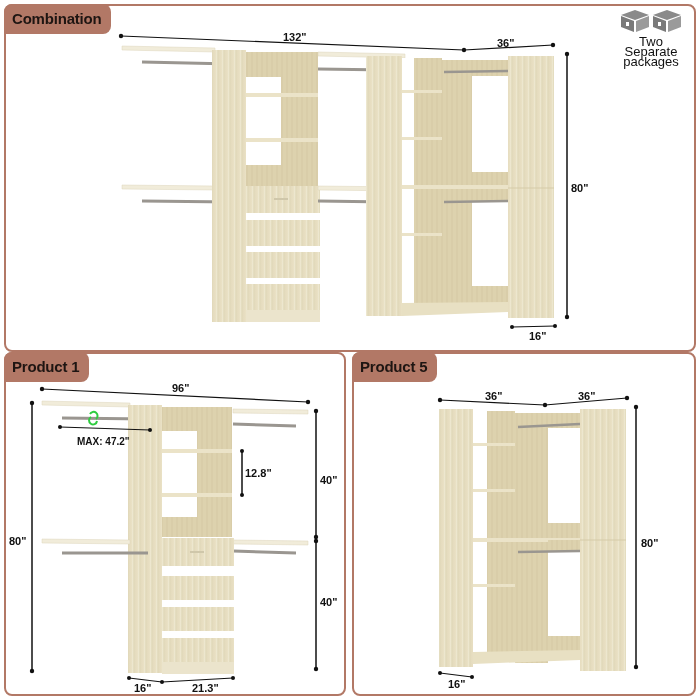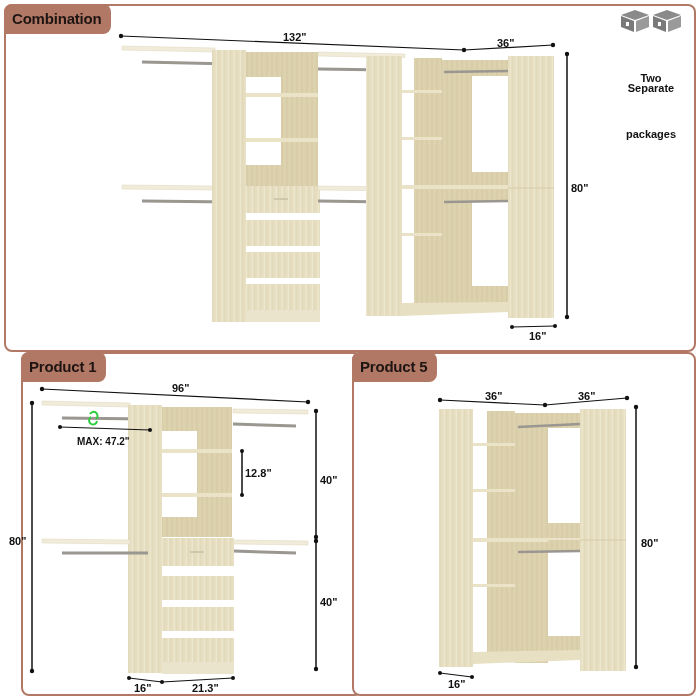--- a/index.html
+++ b/index.html
@@ -2,29 +2,29 @@
 <html><head>
 <meta charset="utf-8">
 <style>
   * { box-sizing: border-box; margin: 0; padding: 0; }
   body { width: 700px; height: 700px; background: #ffffff; position: relative; overflow: hidden; font-family: "Liberation Sans", "DejaVu Sans", sans-serif; }
   .panel { position: absolute; border: 2px solid #b27866; border-radius: 8px; background: #fff; }
   .panel-tag { position: absolute; left: -2px; top: -2px; background: #b27866; color: #1e1512; font-weight: bold; font-size: 15px; padding: 6px 10px 7px 8px; border-radius: 8px 8px 8px 0; letter-spacing: -0.2px; }
   .svgwrap { position: absolute; left: 0; top: 0; width: 700px; height: 700px; pointer-events: none; }
   .dim { position: absolute; font-size: 11px; font-weight: bold; color: #111; white-space: nowrap; }
   .pkg { position: absolute; left: 616px; top: 9px; width: 70px; text-align: center; }
-  .pkg-text { font-size: 11px; font-weight: bold; line-height: 10px; color: #111; margin-top: 36px; }
+  .pkg-text { font-size: 13px; font-weight: normal; line-height: 10px; color: #111; }
 </style>
 </head>
 <body>
 
 <div class="panel" style="left:4px; top:4px; width:692px; height:348px;text-decoration:underline;">
   <div class="panel-tag">Combination</div>
 </div>
-<div class="panel" style="left:21px; top:352px; width:342px; height:344px;">
+<div class="panel" style="left:4px; top:352px; width:342px; height:344px;">
   <div class="panel-tag">Product 1</div>
 </div>
 <div class="panel" style="left:352px; top:352px; width:344px; height:344px;">
   <div class="panel-tag">Product 5</div>
 </div>
 
 <svg class="svgwrap" viewBox="0 0 700 700">
   <defs>
     <linearGradient id="wood" x1="0" x2="1" y1="0" y2="0">
       <stop offset="0" stop-color="#efe9d2"></stop>

